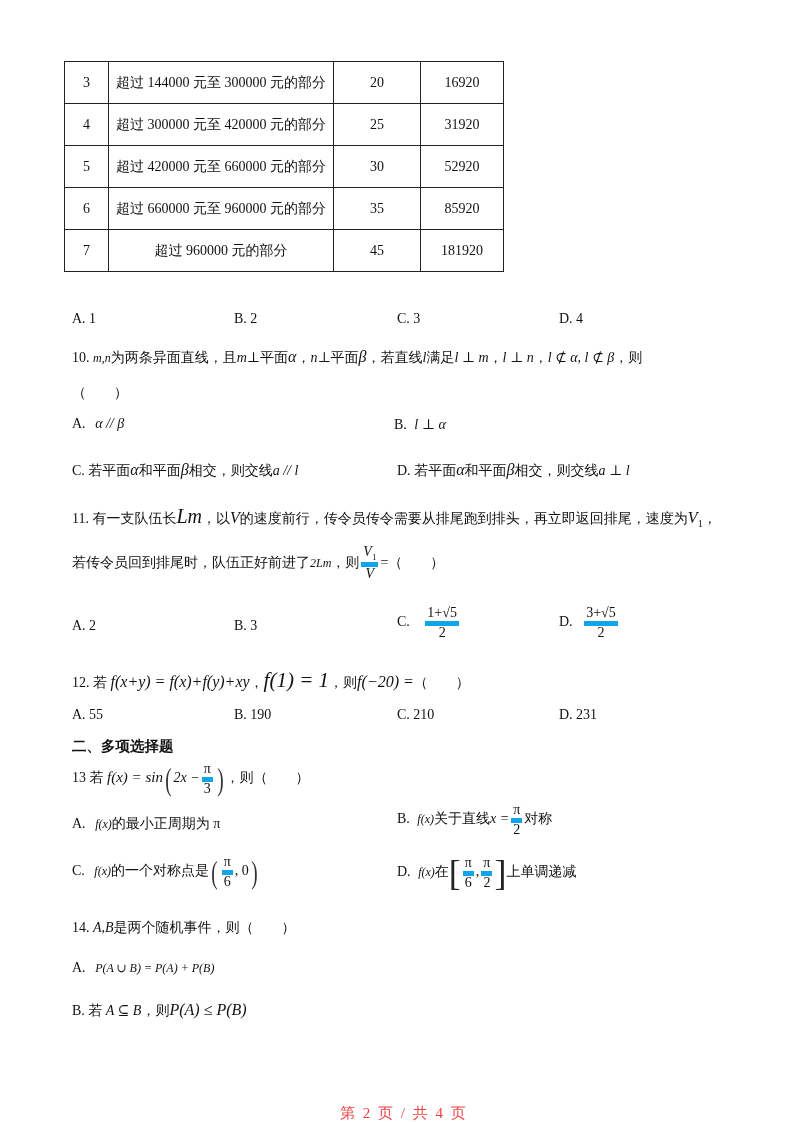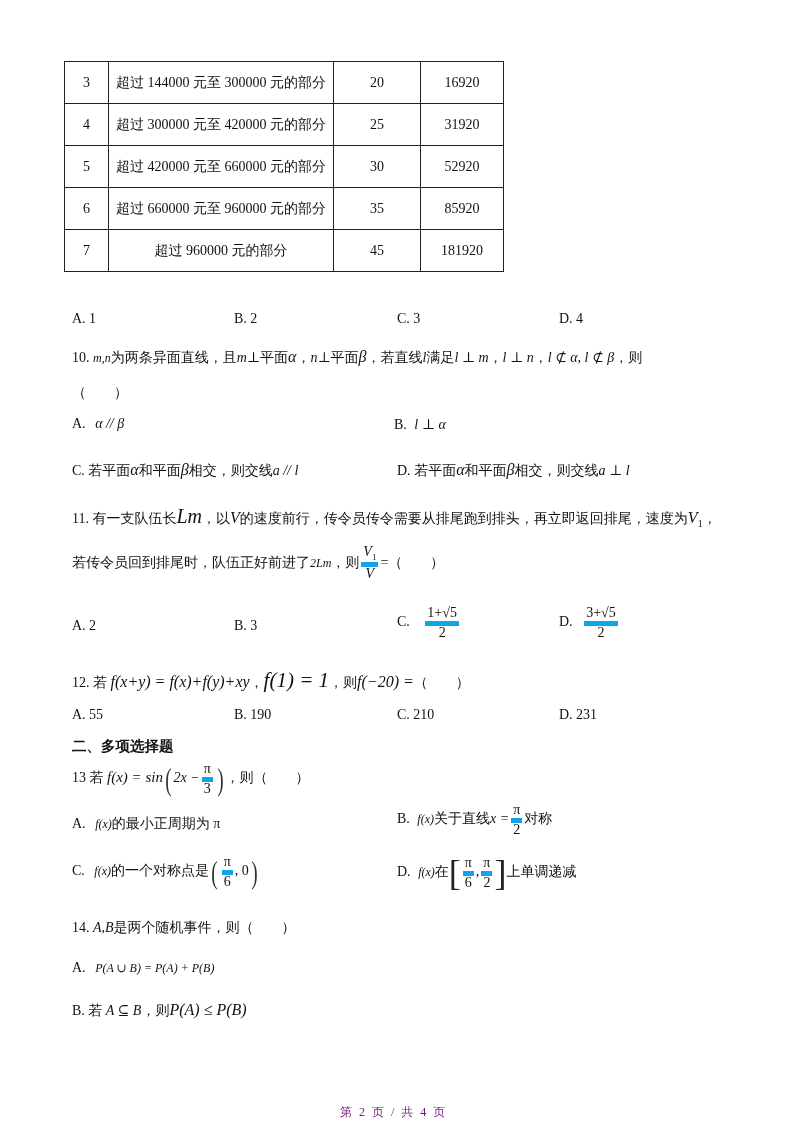--- a/index.html
+++ b/index.html
@@ -23,21 +23,21 @@
   .c3 { width: 86px; }
   .c4 { width: 82px; }
   .m { font-family: "Liberation Serif", "DejaVu Serif", serif; font-style: italic; }
   .up { font-style: normal; }
   .frac { display: inline-block; vertical-align: middle; text-align: center; line-height: 1.05; margin: 0 2px; }
   .frac .num { display: block; border-bottom: 5px solid #0ea5e9; padding: 0 2px; }
   .frac .den { display: block; padding: 0 2px; }
   .big-paren { font-size: 32px; font-weight: 100; vertical-align: middle; line-height: 1; transform: scaleX(0.6); display: inline-block; color: #333; }
   .big-brack { font-size: 36px; vertical-align: middle; line-height: 1; display: inline-block; color: #222; font-weight: 100; }
   .sec-title { font-weight: bold; font-family: "DejaVu Sans", sans-serif; font-size: 14.5px; }
-  .footer { font-size: 12px; letter-spacing: 2px; color: #701a75; }
+  .footer { font-size: 15px; letter-spacing: 2px; color: #ef4444; }
 </style>
 </head>
 <body>
 
 <table class="tax">
   <tbody>
     <tr>
       <td class="c1">3</td>
       <td class="c2">超过 144000 元至 300000 元的部分</td>
       <td class="c3">20</td>

